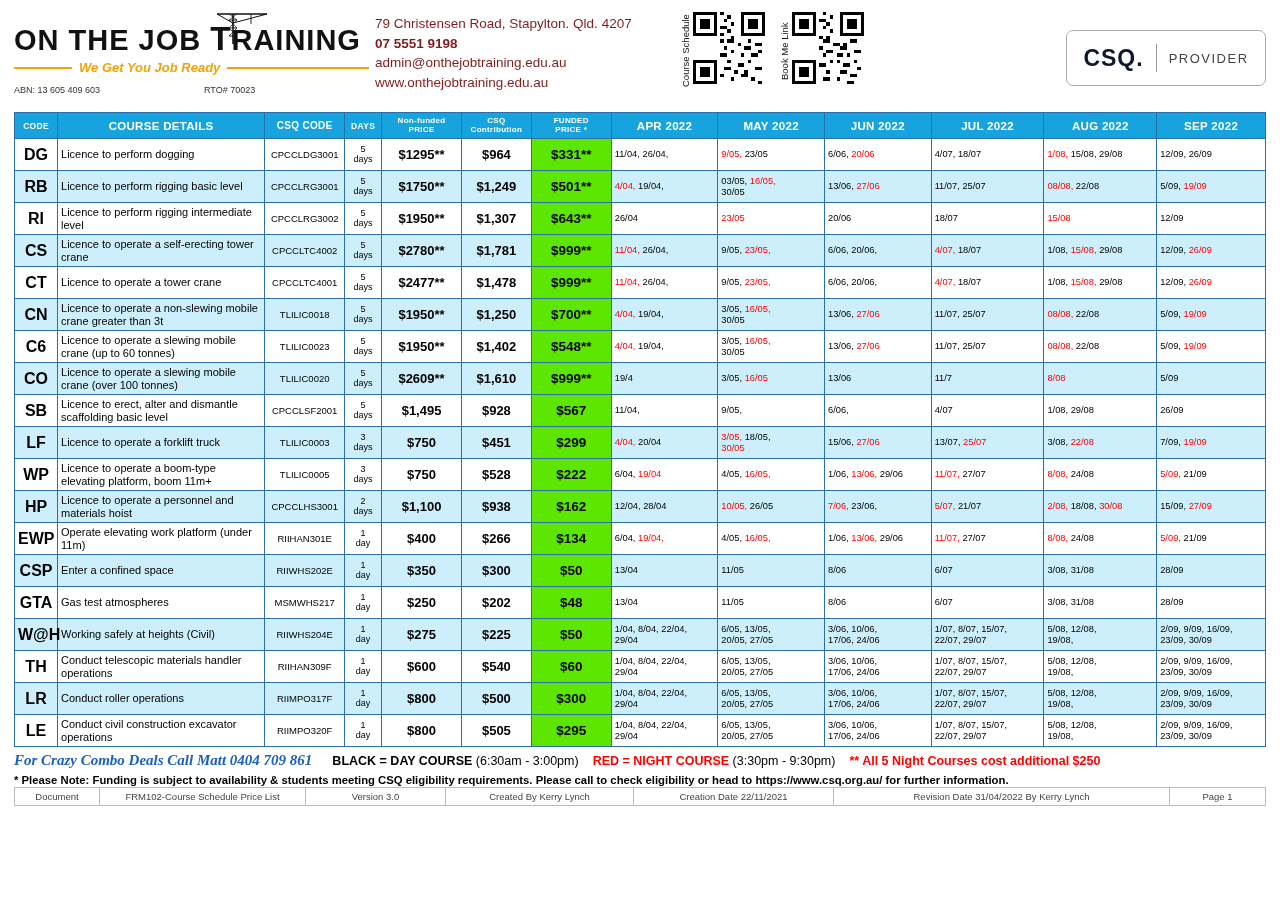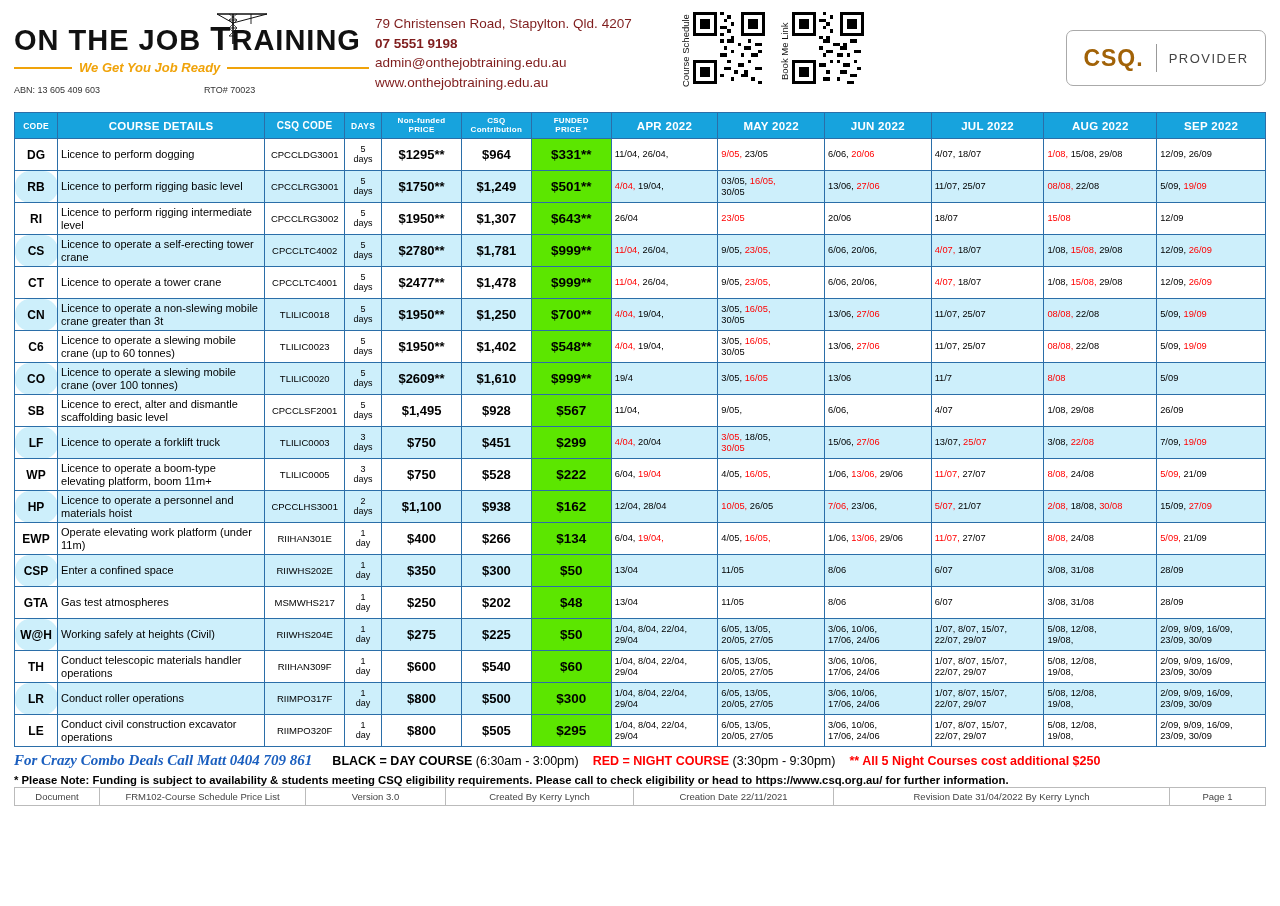--- a/index.html
+++ b/index.html
@@ -28,35 +28,35 @@
 
   .contact { width:305px; padding-top:6px; line-height:1.45; font-size:13.5px; color:#7f1d1d;margin-left:6px; }
   .contact .b { font-weight:bold; }
 
   .qr-wrap { display:flex; align-items:flex-start; padding-top:4px; }
   .qr-item { display:flex; align-items:flex-start; margin-right:14px; }
   .qr-label { writing-mode:vertical-rl; transform:rotate(180deg); font-size:9.5px; color:#111; height:78px; text-align:center; margin-right:2px; }
   .qr { width:72px; height:72px; }
 
   .csq-badge { margin-left:auto; margin-top:22px; width:200px; height:56px; border:1px solid #aaa; border-radius:7px; display:flex; align-items:center; justify-content:center; }
-  .csq-badge .csq { font-weight:bold; font-size:23px; letter-spacing:1px; color:#a16207; }
+  .csq-badge .csq { font-weight:bold; font-size:23px; letter-spacing:1px; color:#0f172a; }
   .csq-badge .bar { width:1px; height:28px; background:#999; margin:0 12px; }
   .csq-badge .prov { font-size:13px; letter-spacing:1.5px; color:#444; }
 
   
   table.sched { border-collapse:collapse; width:100%; table-layout:fixed; }
   table.sched th, table.sched td { border:1px solid #2b6ea8; padding:1px 3px; vertical-align:middle; }
   thead th {
     background:#17a3dd; color:#fff; font-weight:bold; text-align:center;
     font-size:11.5px; height:26px; letter-spacing:.3px;
   }
   thead th.small { font-size:8px; line-height:1.05; }
   thead th.code { font-size:8.5px; }
   tbody tr { height:32px; }
-  td.code { text-align:center; font-weight:bold; font-size:12px;border-radius:15px; }
+  td.code { text-align:center; font-weight:bold; font-size:16px; }
   td.details { font-size:11px; line-height:1.12; padding-left:4px; }
   td.csqcode { text-align:center; font-size:9.5px; }
   td.days { text-align:center; font-size:9px; line-height:1.05; }
   td.price { text-align:center; font-weight:bold; font-size:13px; }
   td.contrib { text-align:center; font-weight:bold; font-size:13px;margin-top:8px; }
   td.funded { text-align:center; font-weight:bold; font-size:13.5px; background:#5ce600; }
   td.month { font-size:9.3px; line-height:1.15; padding-left:3px; }
   .night { color:#ff0000; }
   tbody tr.alt td { background:#cdeffb; }
   tbody tr.alt td.funded { background:#5ce600; }

